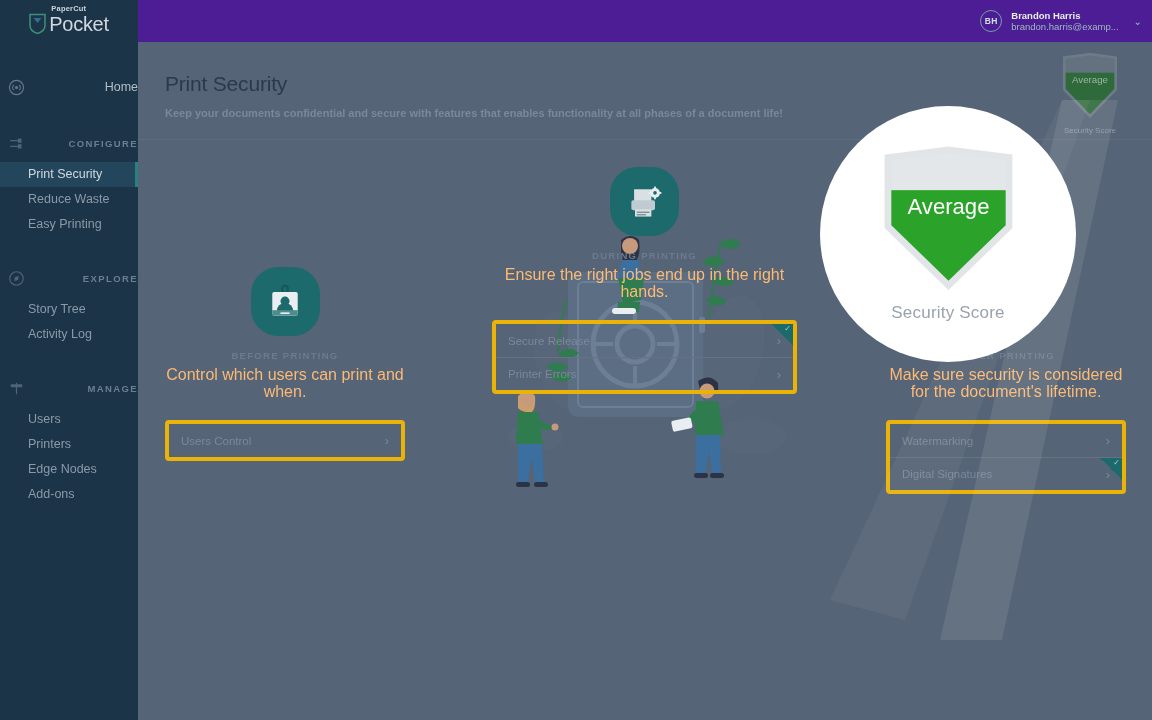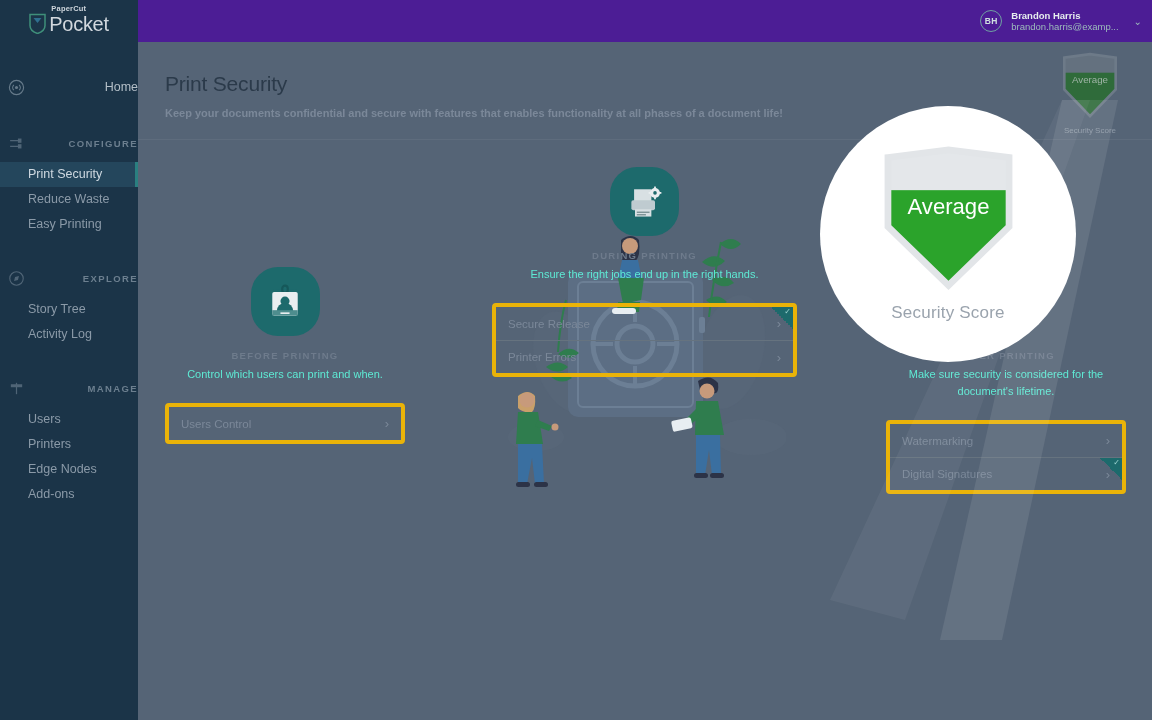--- a/index.html
+++ b/index.html
@@ -85,21 +85,21 @@
   
   .col { position:absolute; text-align:center; }
   #col-before { left:27px; top:225px; width:240px; }
   #col-during { left:354px; top:125px; width:305px; }
   #col-after  { left:748px; top:225px; width:240px; }
 
   .stage-label {
     font-size:9.5px; letter-spacing:1.3px; font-weight:700; color:#6e7b8c;
     text-transform:uppercase;
   }
-  .stage-desc { font-size:11px; color:#5eead4; margin-top:5px; line-height:17px; }
+  .stage-desc { font-size:16px; color:#fdba74; margin-top:5px; line-height:17px; }
 
   .icon-badge {
     width:69px; height:69px; margin:0 auto 14px; border-radius:27px;
     background:#1d6a6c; display:flex; align-items:center; justify-content:center;
   }
 
   .opt-card {
     margin-top:20px; border:4px solid #eab308; border-radius:4px;
     overflow:hidden; position:relative; text-align:left;
   }

